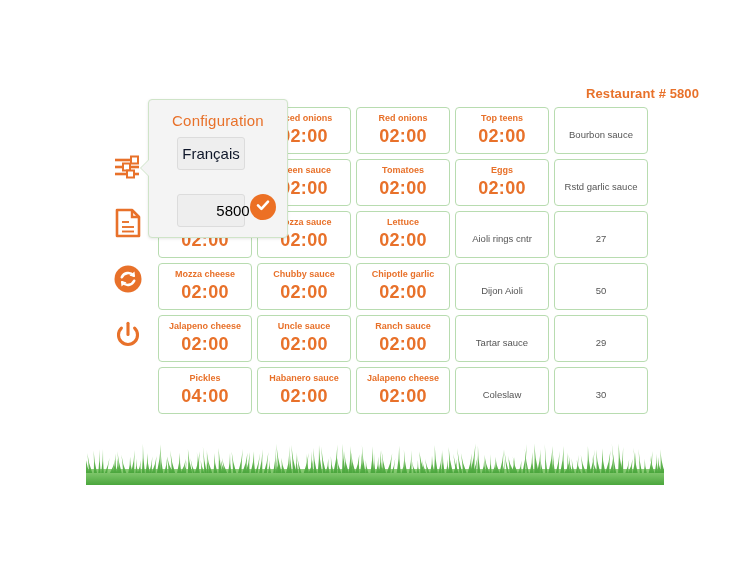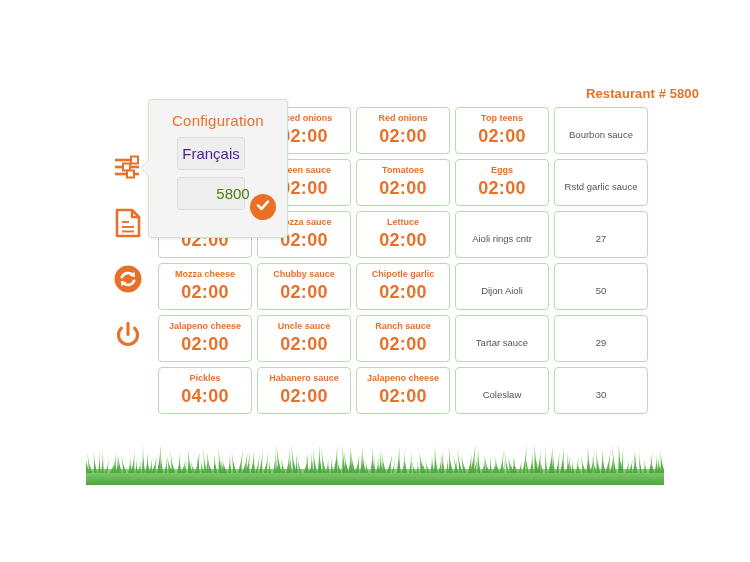--- a/index.html
+++ b/index.html
@@ -144,27 +144,27 @@
     margin: 8px auto 0 auto;
     width: 68px;
     height: 33px;
     background: #eeeeee;
     border: 1px solid #dcdcdc;
     border-radius: 3px;
     display: flex;
     align-items: center;
     justify-content: center;
     font-size: 15px;
-    color: #4c1d95;
+    color: #0f172a;
     position: relative;
     left: -7px;
   }
   .config-field.code-field {
-    color: #4d7c0f;
-    margin-top: 7px;
+    color: #000000;
+    margin-top: 24px;
     padding-left: 44px;
   }
   .config-confirm {
     position: absolute;
     right: 11px;
     bottom: 17px;
     width: 26px;
     height: 26px;
     border-radius: 50%;
     background: #ec7024;

